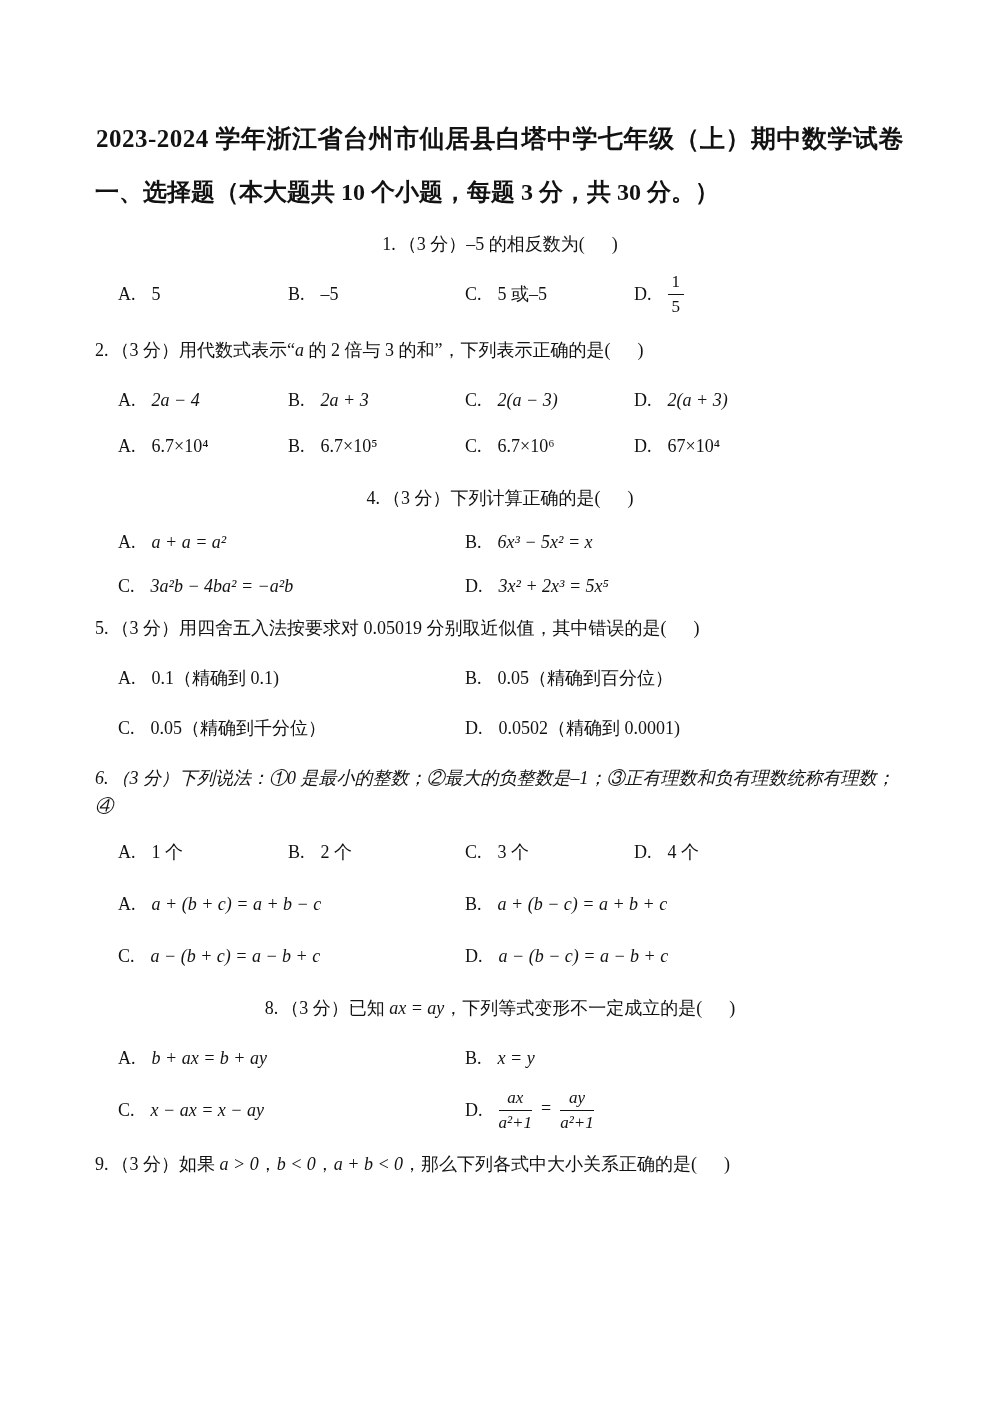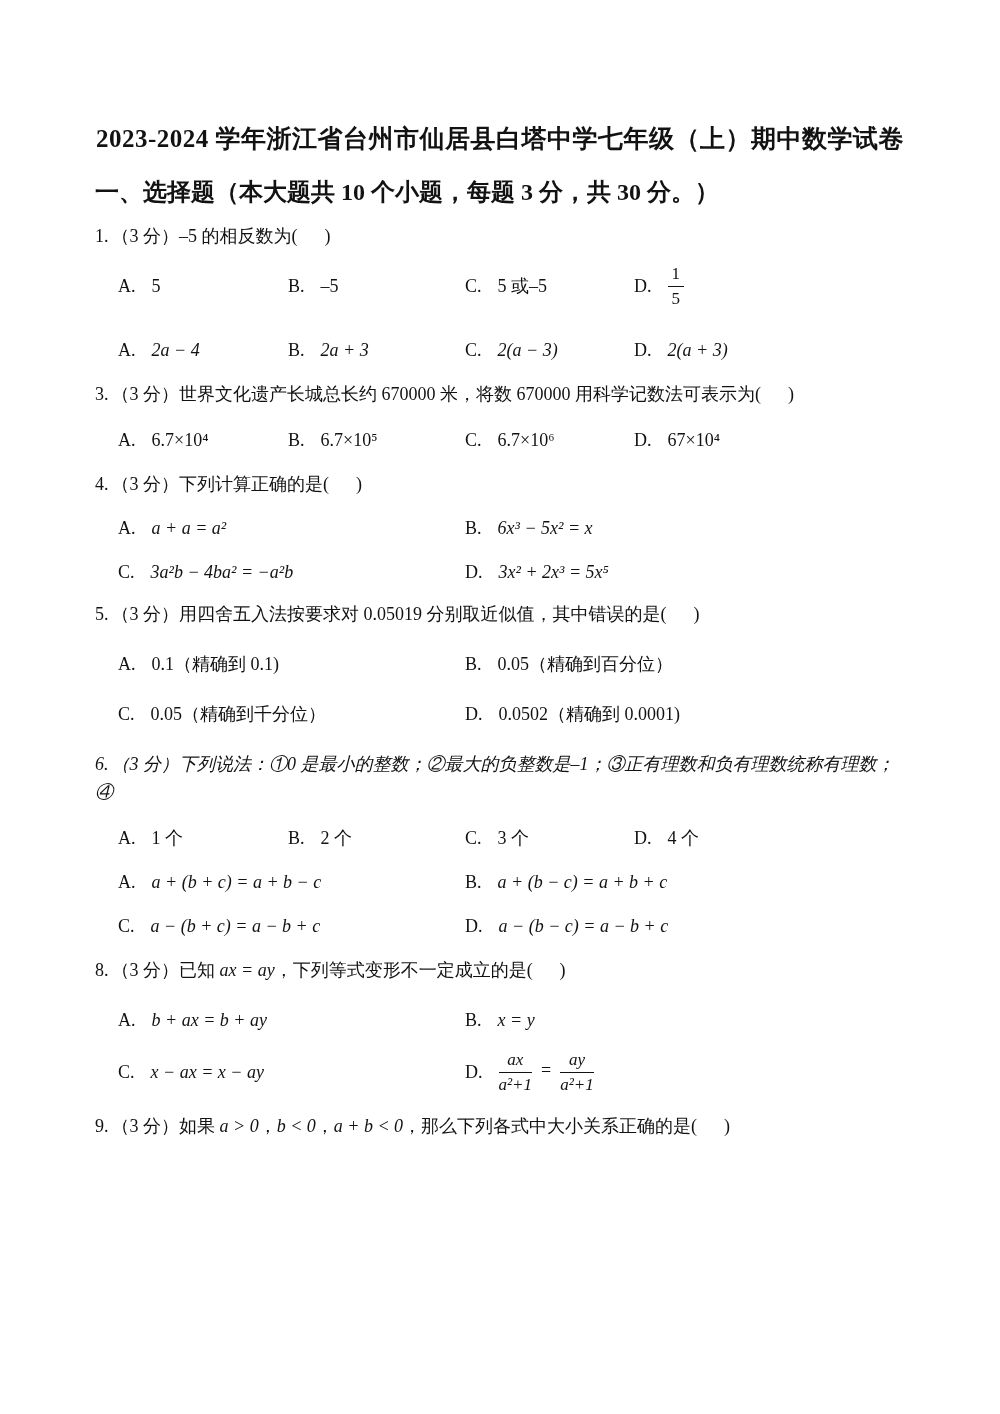--- a/index.html
+++ b/index.html
@@ -46,21 +46,21 @@
     display:inline-block; vertical-align:middle;
     text-align:center; line-height:1.15; font-size:17px;
   }
   .fnum { display:block; border-bottom:1.4px solid #121212; padding:0 4px 2px 4px; }
   .fden { display:block; padding-top:2px; }
   .eqsign { margin:0 9px; font-style:normal; }
   .tall { min-height:56px; }
   .tall2 { min-height:64px; }
   .mt6{margin-top:6px;} .mt8{margin-top:8px;}
   .mt14{margin-top:14px;} .mt15{margin-top:15px;} .mt16{margin-top:16px;}
-  .mt18{margin-top:18px;} .mt22{margin-top:22px;} .mt24{margin-top:16px;}
+  .mt18{margin-top:18px;} .mt22{margin-top:22px;} .mt24{margin-top:24px;text-align:center;}
 </style>
 </head>
 <body>
 
 <div class="page">
 
   <h1 class="title">2023-2024 学年浙江省台州市仙居县白塔中学七年级（上）期中数学试卷</h1>
 
   <div class="section-heading">一、选择题（本大题共 10 个小题，每题 3 分，共 30 分。）</div>
 
@@ -85,20 +85,23 @@
           <span class="olabel">D.</span>
           <span class="frac">
             <span class="fnum">1</span>
             <span class="fden">5</span>
           </span>
         </span>
     </div>
   </div>
 
   <div>
+    <div class="stem mt14">
+      <span class="qnum">2.</span><span>（3 分）用代数式表示“</span><span class="math">a</span><span> 的 2 倍与 3 的和”，下列表示正确的是(&nbsp;&nbsp;&nbsp;&nbsp;&nbsp;&nbsp;)</span>
+    </div>
     <div class="opts opts4 mt22">
       <span class="opt">
           <span class="olabel">A.</span>
           <span class="math">2a − 4</span>
         </span>
       <span class="opt">
           <span class="olabel">B.</span>
           <span class="math">2a + 3</span>
         </span>
       <span class="opt">
@@ -106,23 +109,20 @@
           <span class="math">2(a − 3)</span>
         </span>
       <span class="opt">
           <span class="olabel">D.</span>
           <span class="math">2(a + 3)</span>
         </span>
     </div>
   </div>
 
   <div>
-    <div class="stem mt24">
-      <span class="qnum">3.</span><span>（3 分）世界文化遗产长城总长约 670000 米，将数 670000 用科学记数法可表示为(&nbsp;&nbsp;&nbsp;&nbsp;&nbsp;&nbsp;)</span>
-    </div>
     <div class="opts opts4 mt18">
       <span class="opt">
           <span class="olabel">A.</span>
           <span>6.7×10⁴</span>
         </span>
       <span class="opt">
           <span class="olabel">B.</span>
           <span>6.7×10⁵</span>
         </span>
       <span class="opt">

